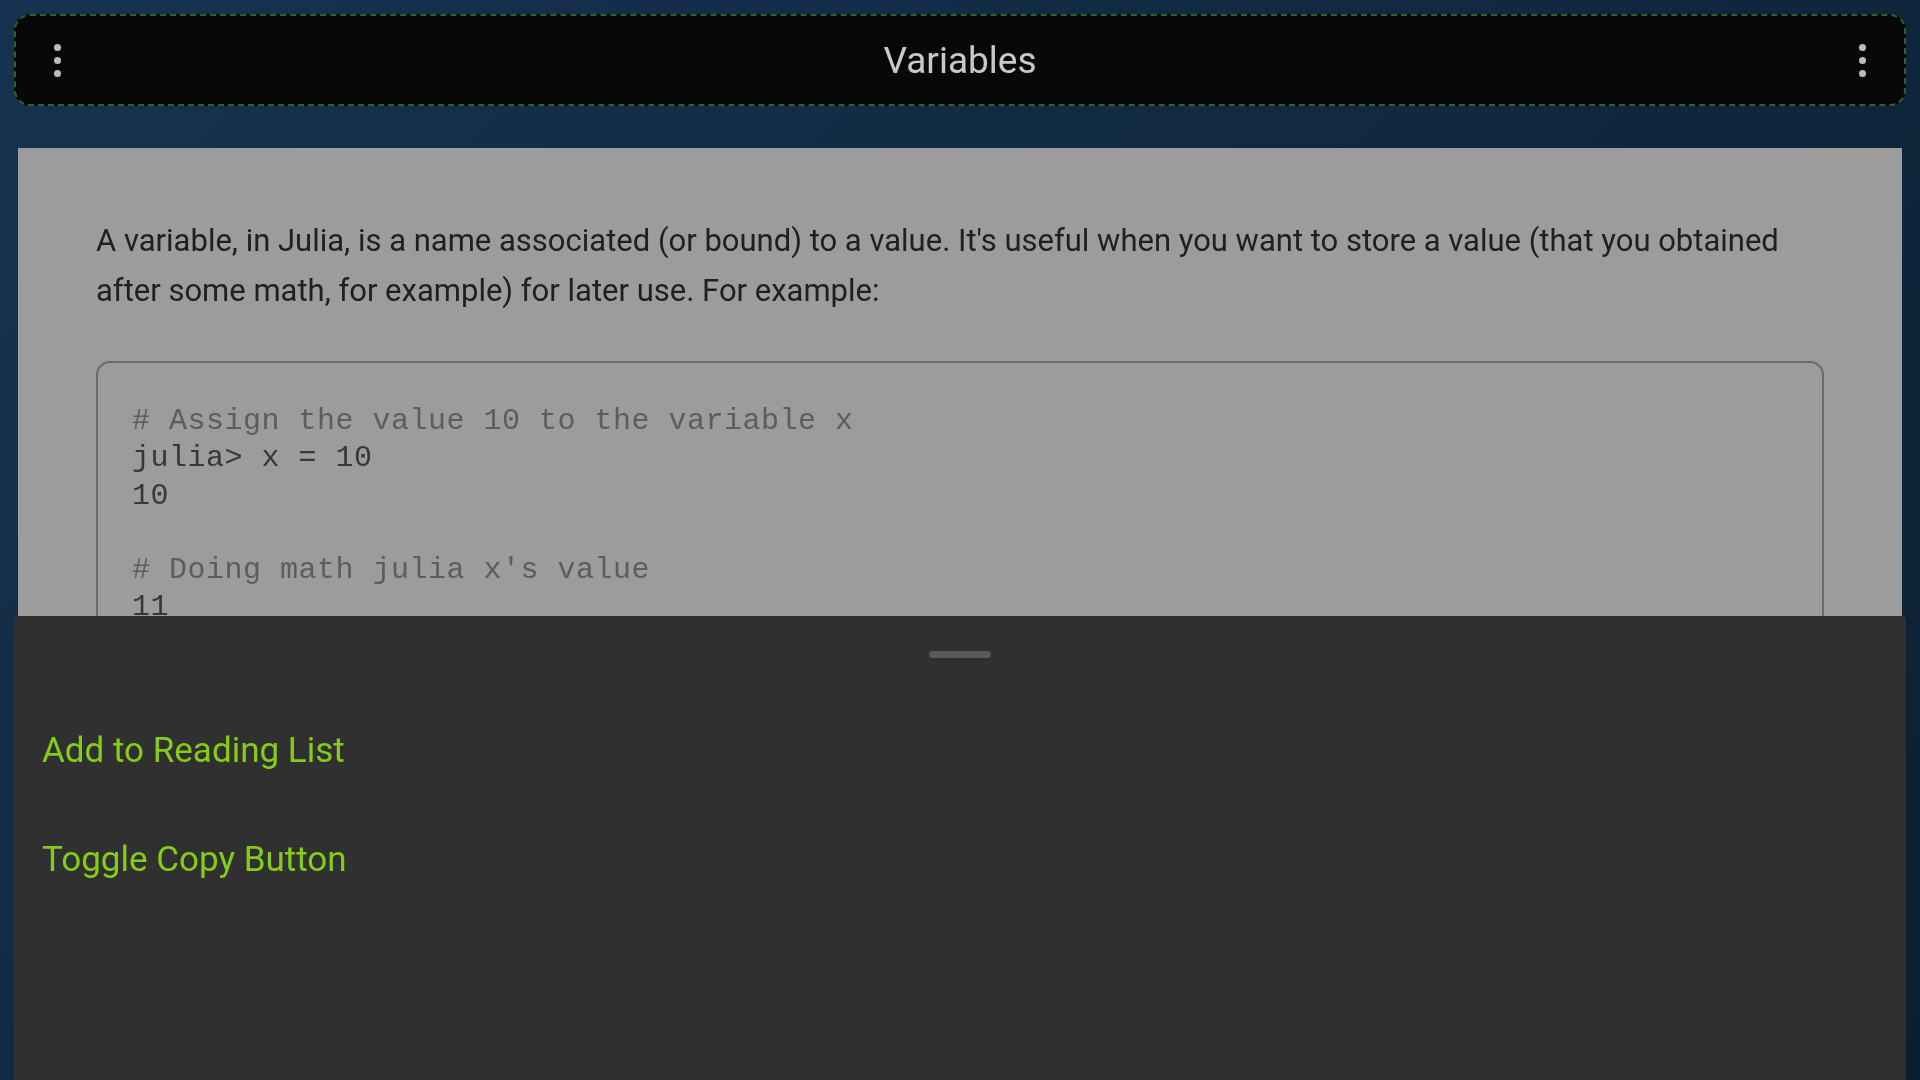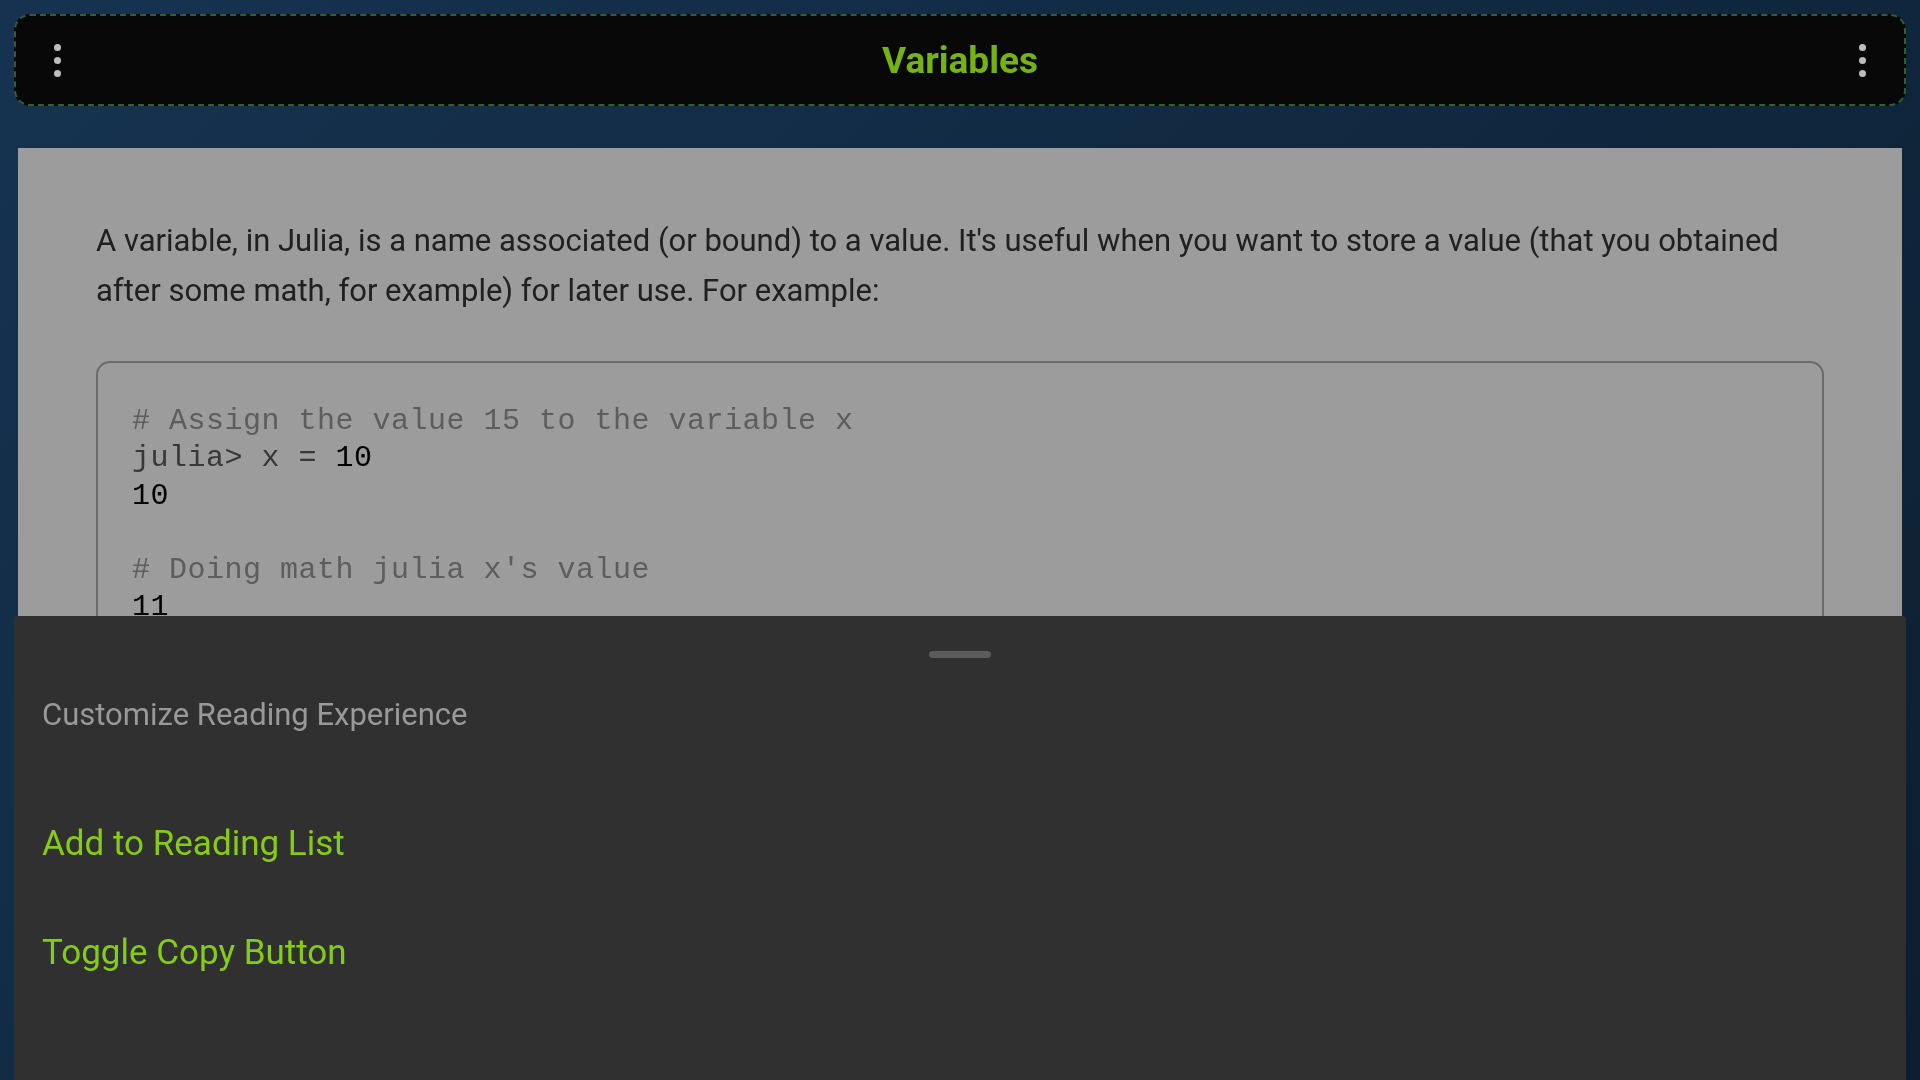--- a/index.html
+++ b/index.html
@@ -28,23 +28,23 @@
     display: flex;
     align-items: center;
     justify-content: space-between;
     padding: 0 28px;
   }
   
   .header-title {
     position: absolute;
     left: 50%;
     transform: translateX(-50%);
-    color: #84cc16;
+    color: #e5e5e5;
     font-size: 37px;
-    font-weight: 700;
+    font-weight: 400;
   }
   
   .menu-icon {
     display: flex;
     flex-direction: column;
     gap: 6px;
     cursor: pointer;
     padding: 10px;
   }
   
@@ -86,21 +86,21 @@
   .code-comment {
     color: #6a6a6a;
   }
   
   .code-prompt {
     color: #404040;
     margin-top: 19px;
   }
   
   .code-number {
-    color: #000000;
+    color: #404040;
   }
   
   .code-line {
     white-space: pre;
   }
   
   .bottom-sheet {
     position: absolute;
     left: 14px;
     right: 14px;
@@ -161,31 +161,30 @@
     <div class="dot"></div>
     <div class="dot"></div>
     <div class="dot"></div>
   </div>
 </div>
 
 <div class="content-area">
   <div class="intro-text">A variable, in Julia, is a name associated (or bound) to a value. It's useful when you want to store a value (that you obtained after some math, for example) for later use. For example:</div>
 
   <div class="code-block">
-    <div class="code-line"><span class="code-comment"># Assign the value 15 to the variable x</span></div>
+    <div class="code-line"><span class="code-comment"># Assign the value 10 to the variable x</span></div>
     <div class="code-line"><span class="code-prompt">julia&gt; x = </span><span class="code-number">10</span></div>
     <div class="code-line"><span class="code-number">10</span></div>
     <div class="code-line">&nbsp;</div>
     <div class="code-line"><span class="code-comment"># Doing math julia x's value</span></div>
     <div class="code-line"><span class="code-number">11</span></div>
   </div>
 </div>
 
 <div class="dimming-overlay"></div>
 
 <div class="bottom-sheet">
   <div class="drag-handle"></div>
   <div class="sheet-content">
-    <div class="sheet-title">Customize Reading Experience</div>
     <div class="sheet-option">Add to Reading List</div>
     <div class="sheet-option">Toggle Copy Button</div>
   </div>
 </div>
 
 </body></html>

